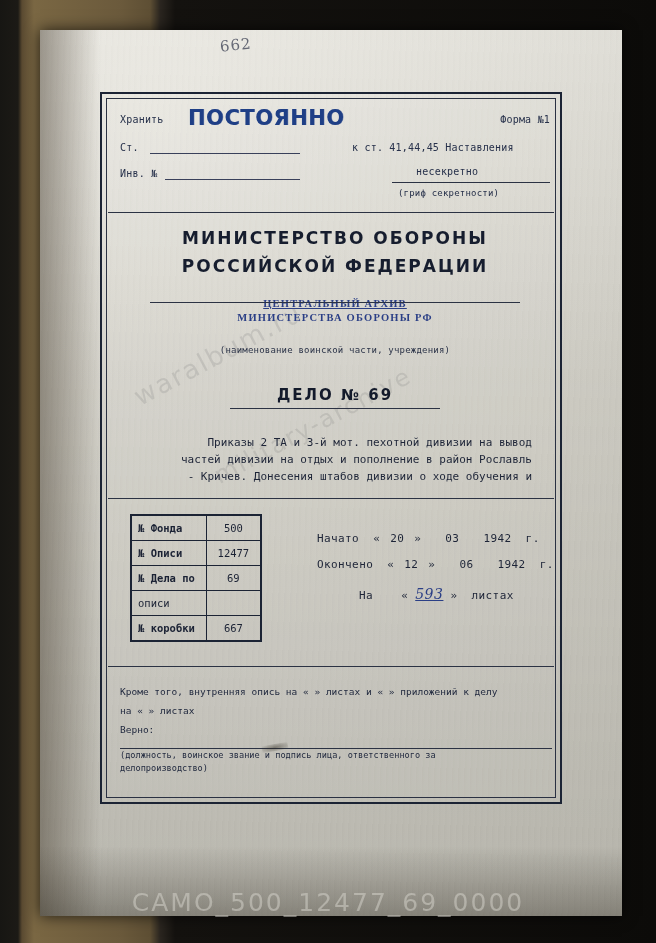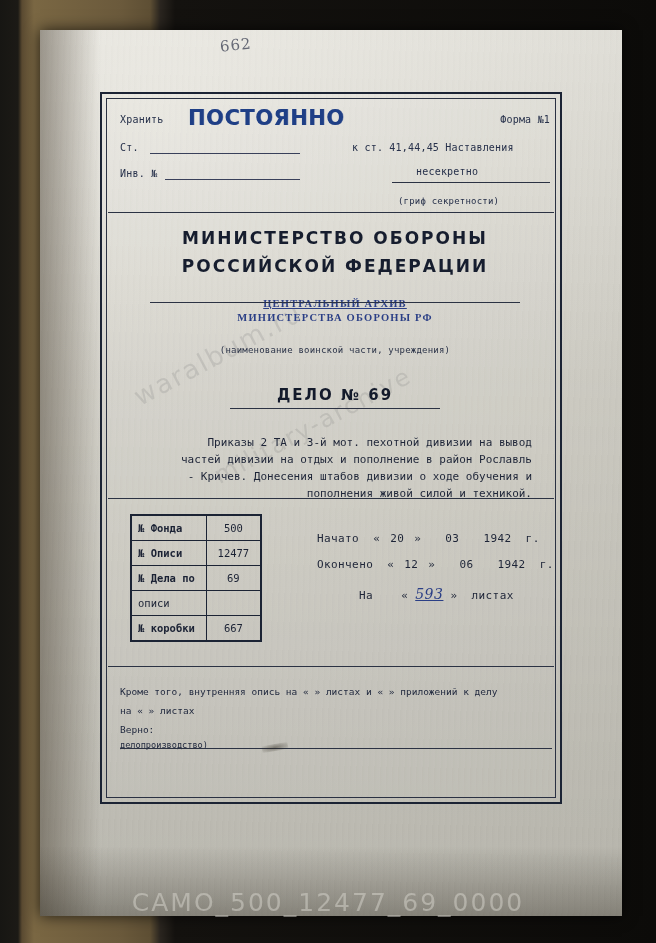--- a/index.html
+++ b/index.html
@@ -106,21 +106,20 @@
   }
 
   .lbl {
     font-family: "DejaVu Sans Mono", monospace;
     font-size: 10px;
     color: #26304a;
     letter-spacing: 0.2px;
   }
   .lbl-sm {
     font-size: 9px;
-    margin-top: 8px;
   }
   .underline {
     display: inline-block;
     border-bottom: 1px solid #39405a;
     height: 11px;
   }
 
   .stamp {
     font-family: "DejaVu Sans", sans-serif;
     font-weight: bold;
@@ -313,21 +312,20 @@
         <div class="note-center" style="margin-top:22px;">(наименование воинской части, учреждения)</div>
       </div>
 
       <div class="sec" style="left:18px; top:292px; width:430px;">
         <div class="delo">ДЕЛО № 69</div>
         <div class="hr" style="left:110px; top:22px; width:210px;"></div>
         <div class="descr" style="margin-top:30px;">
           <div>Приказы 2 ТА и 3-й мот. пехотной дивизии на вывод</div>
           <div>частей дивизии на отдых и пополнение в район Рославль</div>
           <div>- Кричев. Донесения штабов дивизии о ходе обучения и</div>
-          <div>пополнения живой силой и техникой.</div>
         </div>
       </div>
 
       <div class="hr" style="left:6px; top:404px; width:446px;"></div>
 
       <table class="tbl">
         <tbody>
             <tr>
           <td class="k">№ Фонда</td>
           <td class="v">500</td>
@@ -373,20 +371,21 @@
         </div>
       </div>
 
       <div class="hr" style="left:6px; top:572px; width:446px;"></div>
 
       <div class="foot">
         <div>Кроме того, внутренняя опись на «      » листах и «      » приложений к делу</div>
         <div>на «      » листах</div>
         <div>Верно:</div>
         <div class="hr" style="left:0; top:66px; width:432px;"></div>
+        <div class="small" style="margin-top:10px;">(должность,  воинское  звание  и  подпись  лица,  ответственного  за</div>
         <div class="small">делопроизводство)</div>
       </div>
 
       <div class="smudge"></div>
     </div>
 
     <div class="paper-shade-left"></div>
     <div class="paper-shade-bottom"></div>
   </div>
 

